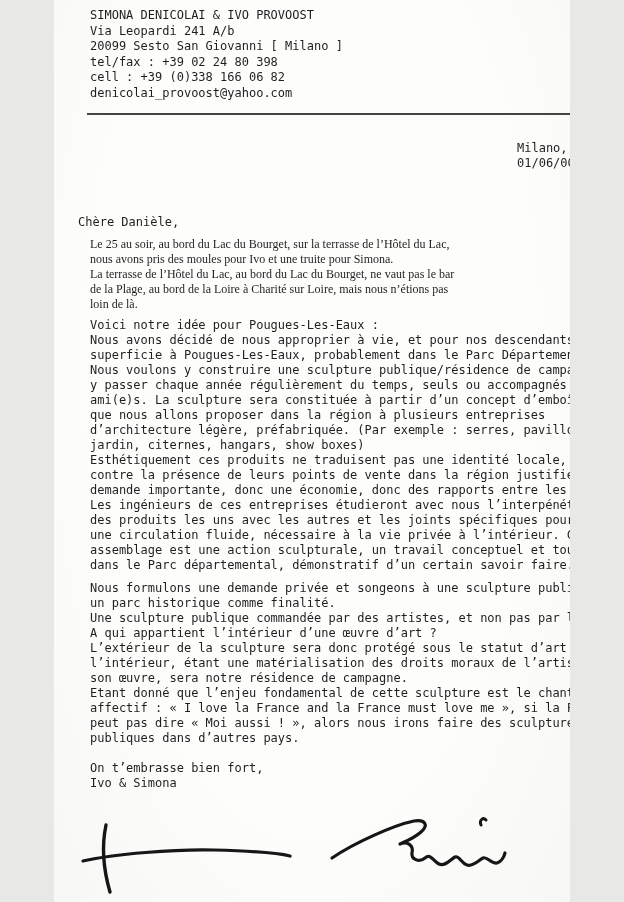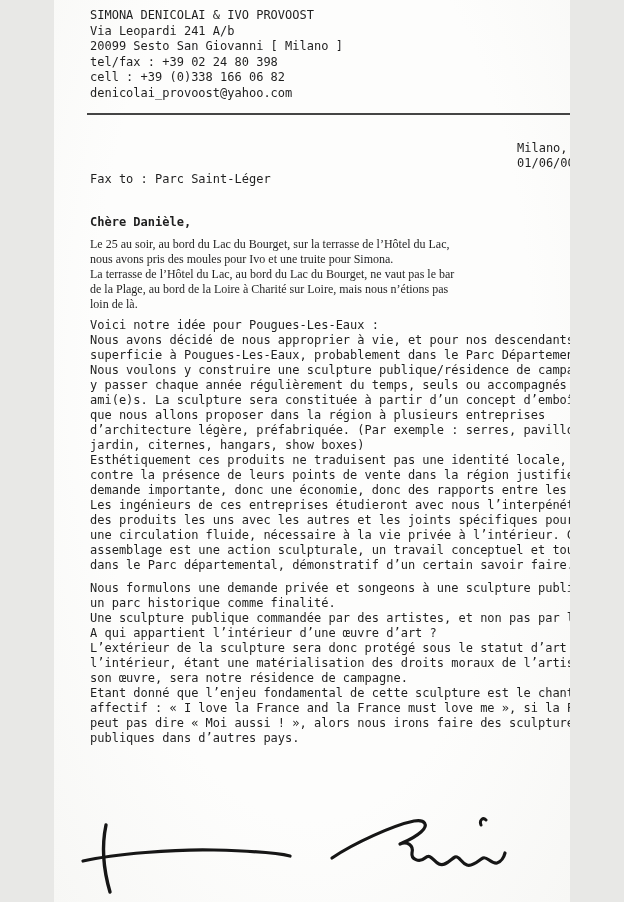--- a/index.html
+++ b/index.html
@@ -28,21 +28,21 @@
     line-height: 15.5px;
   }
   .rule {
     left: 33px; top: 113px;
     width: 563px; height: 0;
     border-top: 2px solid #2b2b2b;
     opacity: 0.88;
   }
   .dateline  { left: 463px; top: 141px; }
   .fax-line  { left: 36px;  top: 172px; }
-  .salutation{ left: 36px;  top: 215px; font-weight: bold; }
+  .salutation{ left: 24px;  top: 215px; }
   .para-1    { left: 36px;  top: 237px; font-family: Liberation Serif, serif; }
   .para-2    { left: 36px;  top: 318px; }
   .para-3    { left: 36px;  top: 581px; }
   .closing   { left: 36px;  top: 761px; }
 
   .sig { stroke: #161616; fill: none; stroke-linecap: round; stroke-linejoin: round; }
   .sig-left  { left: 26px;  top: 822px; }
   .sig-right { left: 270px; top: 816px; }
 </style>
 </head>
@@ -54,21 +54,20 @@
 Via Leopardi 241 A/b
 20099 Sesto San Giovanni [ Milano ]
 tel/fax : +39 02 24 80 398
 cell : +39 (0)338 166 06 82
 denicolai_provoost@yahoo.com</div>
 
   <div class="abs rule"></div>
 
   <div class="abs dateline">Milano, 01/06/00</div>
 
-  <div class="abs fax-line">Fax to : Parc Saint-Léger</div>
 
   <div class="abs salutation">Chère Danièle,</div>
 
   <div class="abs para-1 lines">Le 25 au soir, au bord du Lac du Bourget, sur la terrasse de l’Hôtel du Lac,
 nous avons pris des moules pour Ivo et une truite pour Simona.
 La terrasse de l’Hôtel du Lac, au bord du Lac du Bourget, ne vaut pas le bar
 de la Plage, au bord de la Loire à Charité sur Loire, mais nous n’étions pas
 loin de là.</div>
 
   <div class="abs para-3 lines">Nous formulons une demande privée et songeons à une sculpture publique dans
@@ -94,20 +93,22 @@
 jardin, citernes, hangars, show boxes)
 Esthétiquement ces produits ne traduisent pas une identité locale, par
 contre la présence de leurs points de vente dans la région justifie bien une
 demande importante, donc une économie, donc des rapports entre les gens.
 Les ingénieurs de ces entreprises étudieront avec nous l’interpénétration
 des produits les uns avec les autres et les joints spécifiques pour obtenir
 une circulation fluide, nécessaire à la vie privée à l’intérieur. Cet
 assemblage est une action sculpturale, un travail conceptuel et touristique
 dans le Parc départemental, démonstratif d’un certain savoir faire.</div>
 
+  <div class="abs closing lines">On t’embrasse bien fort,
+Ivo &amp; Simona</div>
 
   <svg class="abs sig-left" width="214" height="74" viewBox="0 0 214 74">
     <path class="sig" stroke-width="3.4" d="M26,3 C22,22 23,46 30,70"></path>
     <path class="sig" stroke-width="3.2" d="M3,39 C34,32 95,27 134,28 C172,29 198,31 210,34"></path>
   </svg>
 
   <svg class="abs sig-right" width="186" height="60" viewBox="0 0 186 60">
     <path class="sig" stroke-width="3.2" d="M8,42 C30,27 70,9 90,5 C101,3 105,9 97,16 C89,23 80,26 76,28 C83,25 90,29 88,37 C87,43 95,47 101,42 C107,37 109,45 115,48 C121,51 127,43 131,41 C135,39 137,47 143,49 C149,51 155,44 159,42 C163,40 167,48 173,47 C177,46 180,41 181,37"></path>
     <path class="sig" stroke-width="3" d="M157,9 C155,4 159,1 162,4"></path>
   </svg>

